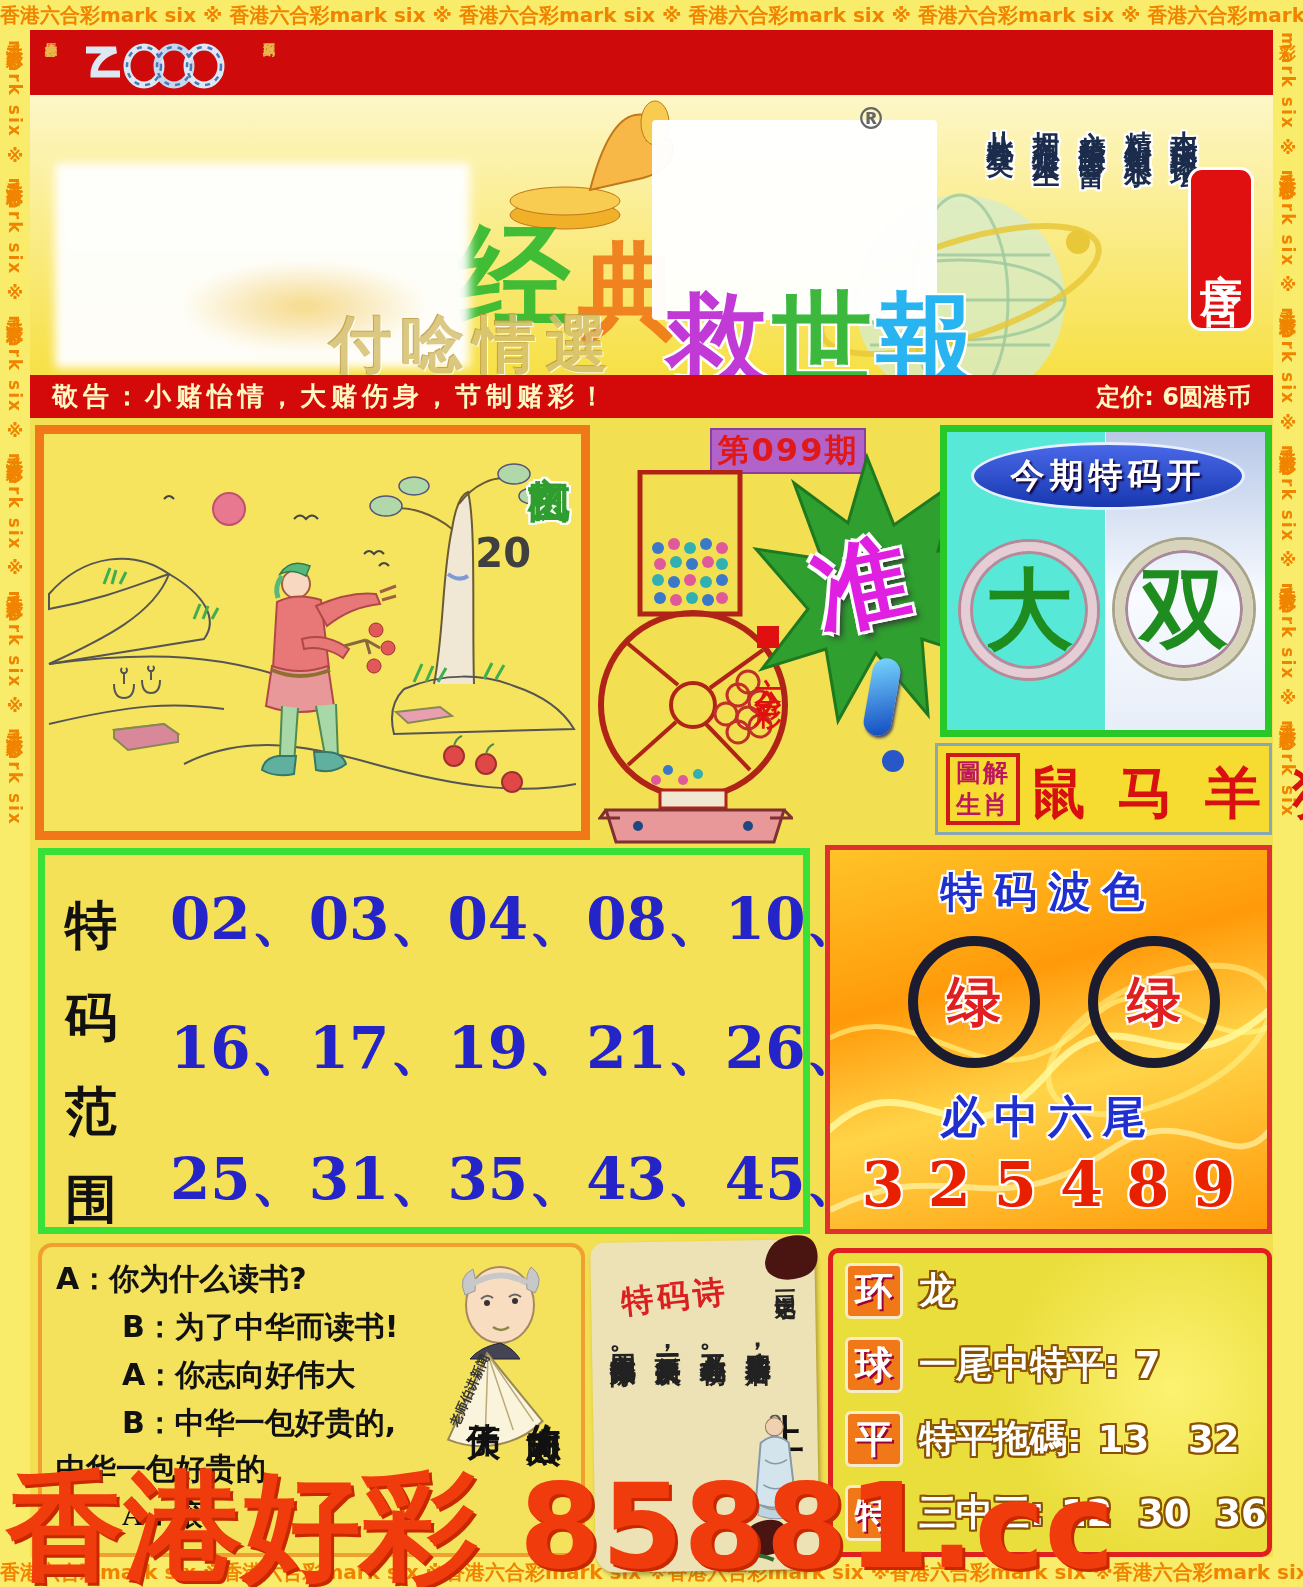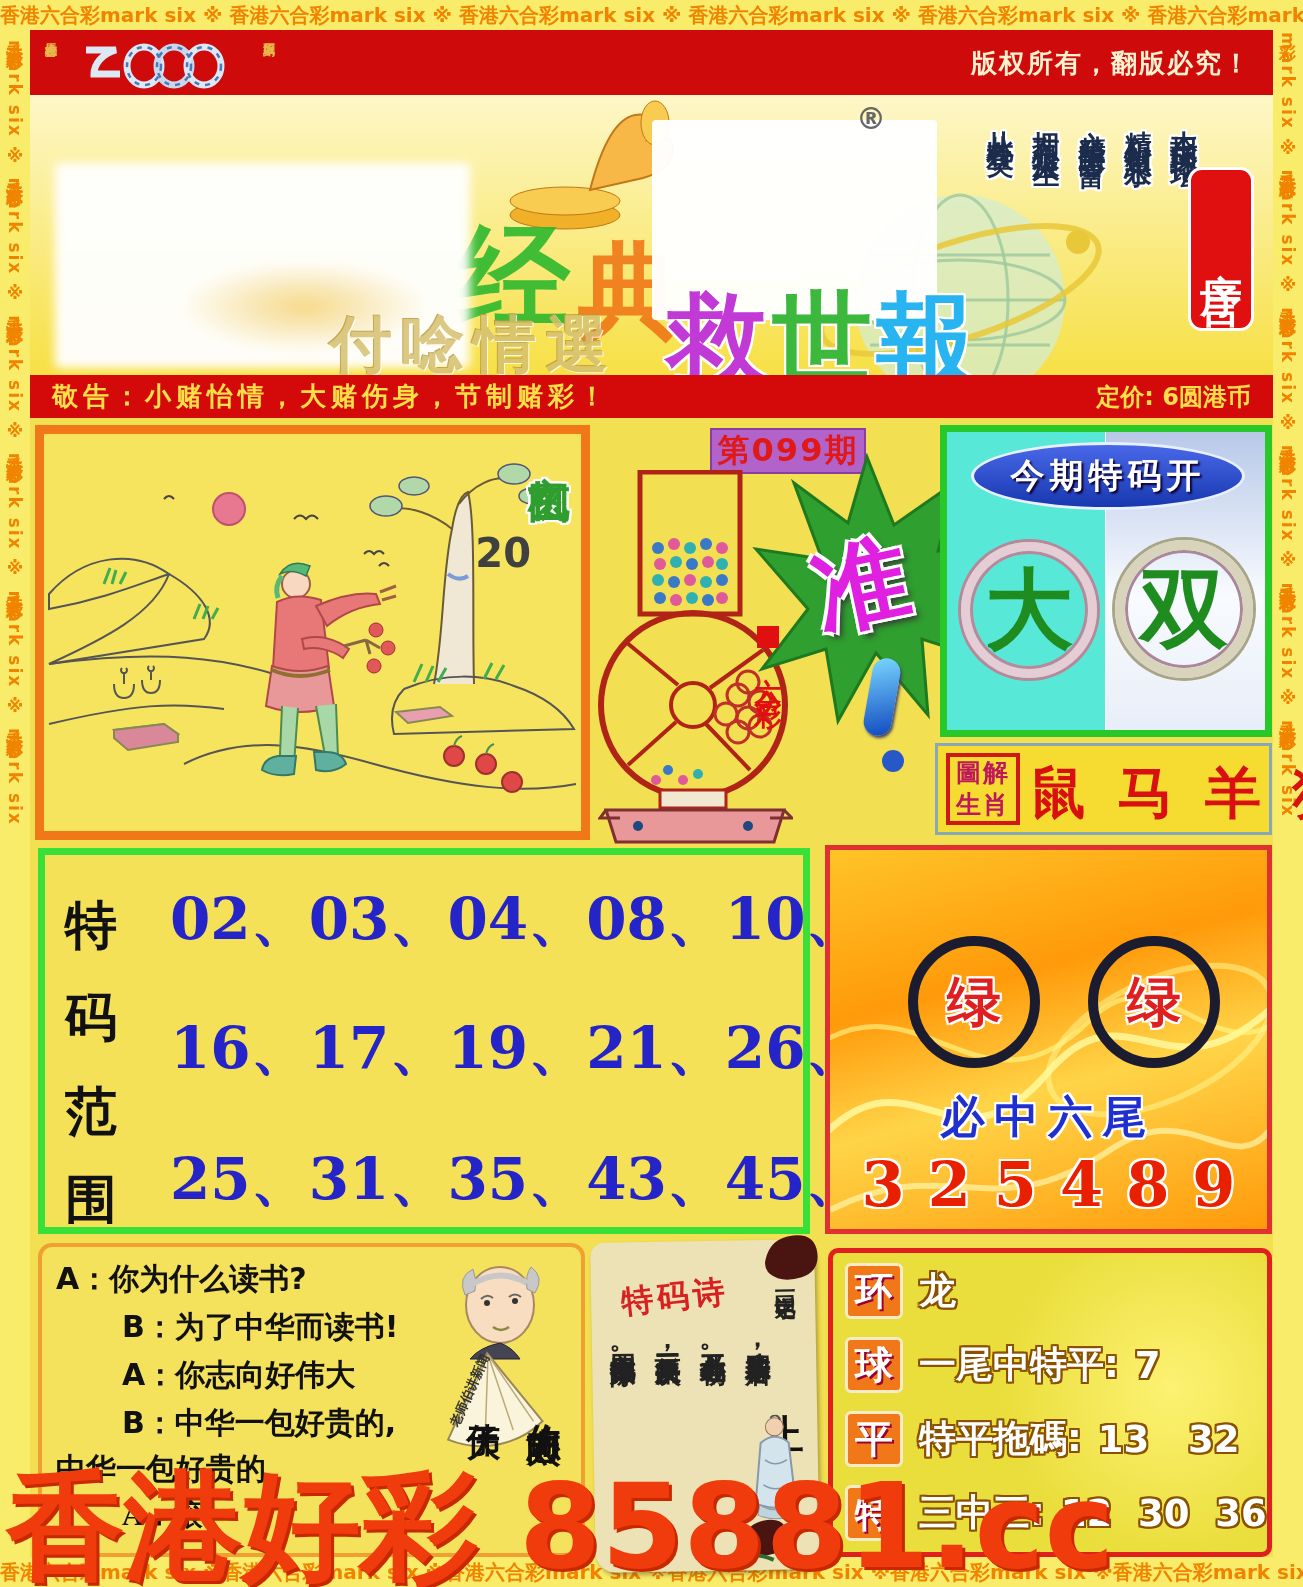--- a/index.html
+++ b/index.html
@@ -31,21 +31,21 @@
   #paper-title{left:638px;top:178px;font-size:100px;font-weight:bold;display:flex;gap:4px;}
   #paper-title .t0{color:#c23ad6;} #paper-title .t1{color:#3cb83c;} #paper-title .t2{color:#28b4f0;}
   #reg-mark{left:826px;top:6px;font-size:30px;color:#666;font-weight:bold;}
   #preface{left:952px;top:14px;display:flex;gap:10px;}
   #preface span{writing-mode:vertical-rl;text-orientation:upright;font-size:27px;font-weight:bold;
                 color:#1c2c4c;letter-spacing:5px;}
   #preface-box{left:1158px;top:72px;width:60px;height:158px;background:#e01010;border:3px solid #fff;
                border-radius:14px;color:#fff;writing-mode:vertical-rl;text-orientation:upright;
                font-size:42px;font-weight:bold;display:flex;align-items:center;justify-content:center;letter-spacing:10px;}
   
-  #warnbar{left:30px;top:375px;width:1243px;height:43px;background:#d40a0a;color:#fde047;display:flex;
+  #warnbar{left:30px;top:375px;width:1243px;height:43px;background:#d40a0a;color:#fef9c3;display:flex;
            justify-content:space-between;align-items:center;padding:0 22px;box-sizing:border-box;
            font-weight:bold;}
   #warn-notice{font-size:26px;letter-spacing:5px;}
   #warn-price{font-size:24px;}
   
   #main{left:30px;top:418px;width:1243px;height:1139px;background:#f2df52;}
   
   #mystery{left:5px;top:7px;width:555px;height:415px;border:9px solid #f07818;background:#f6e45e;box-sizing:border-box;}
   #mystery-title{right:4px;top:8px;writing-mode:vertical-rl;text-orientation:upright;font-size:42px;
                  color:#2f9e2f;font-weight:bold;letter-spacing:4px;}
@@ -143,21 +143,20 @@
     <svg class="abs" style="left:48px;top:6px;" width="175" height="53" viewBox="0 0 175 53">
       <path d="M8,14 h30 c-14,4 -22,14 -22,24 h26" fill="none" stroke="#dce8f4" stroke-width="7"></path>
       <ellipse cx="66" cy="30" rx="17" ry="19" fill="none" stroke="#dce8f4" stroke-width="7"></ellipse>
       <ellipse cx="96" cy="30" rx="17" ry="19" fill="none" stroke="#c8d8ec" stroke-width="7"></ellipse>
       <ellipse cx="126" cy="30" rx="17" ry="19" fill="none" stroke="#dce8f4" stroke-width="7"></ellipse>
       <ellipse cx="66" cy="30" rx="17" ry="19" fill="none" stroke="#4a78b8" stroke-width="2.5" stroke-dasharray="5 6"></ellipse>
       <ellipse cx="96" cy="30" rx="17" ry="19" fill="none" stroke="#4a78b8" stroke-width="2.5" stroke-dasharray="5 6"></ellipse>
       <ellipse cx="126" cy="30" rx="17" ry="19" fill="none" stroke="#4a78b8" stroke-width="2.5" stroke-dasharray="5 6"></ellipse>
     </svg>
     <div class="abs mast-vtext" style="left:232px;top:4px;height:56px;">原刻正版</div>
-    <div class="abs" id="copyright">版权所有，翻版必究！</div>
   </div>
 
   <div class="abs" id="header">
     <svg class="abs" style="left:780px;top:95px;" width="300" height="185" viewBox="0 0 300 185">
       <circle cx="150" cy="110" r="105" fill="#d4ecd0" opacity=".75"></circle>
       <ellipse cx="150" cy="110" rx="105" ry="40" fill="none" stroke="#9cc89c" stroke-width="3" opacity=".8"></ellipse>
       <ellipse cx="150" cy="110" rx="48" ry="105" fill="none" stroke="#9cc89c" stroke-width="3" opacity=".8"></ellipse>
       <path d="M45,110 h210 M60,65 h180 M60,155 h180" stroke="#9cc89c" stroke-width="3" fill="none" opacity=".8"></path>
       <ellipse cx="150" cy="100" rx="145" ry="48" fill="none" stroke="#e8c838" stroke-width="6" transform="rotate(-18 150 100)" opacity=".85"></ellipse>
       <circle cx="268" cy="52" r="12" fill="#e8c838"></circle>
@@ -338,20 +337,21 @@
       <div class="abs range-row" style="top:286px;">25、31、35、43、45、47</div>
     </div>
 
     <div class="abs" id="wave">
       <svg class="abs" style="left:0;top:0;" width="437" height="379" viewBox="0 0 437 379">
         <path d="M-20,300 C80,180 120,340 220,220 C300,130 340,260 450,150" fill="none" stroke="rgba(255,255,170,.75)" stroke-width="7"></path>
         <path d="M-20,200 C90,120 150,280 260,170 C330,100 380,220 450,170" fill="none" stroke="rgba(255,250,140,.6)" stroke-width="5"></path>
         <path d="M0,360 C120,300 160,380 280,300 C360,245 400,330 440,280" fill="none" stroke="rgba(255,255,190,.6)" stroke-width="6"></path>
         <ellipse cx="330" cy="190" rx="120" ry="60" fill="none" stroke="rgba(255,250,150,.5)" stroke-width="6" transform="rotate(-25 330 190)"></ellipse>
       </svg>
+      <div class="abs ow" id="wave-title">特码波色</div>
       <div class="abs wave-circle" style="left:78px;top:86px;">
         <span class="ow">绿</span>
       </div>
       <div class="abs wave-circle" style="left:258px;top:86px;">
         <span class="ow">绿</span>
       </div>
       <div class="abs ow" id="wave-sub">必中六尾</div>
       <div class="abs" id="wave-digits">
         <span class="ow">3</span>
         <span class="ow">2</span>

